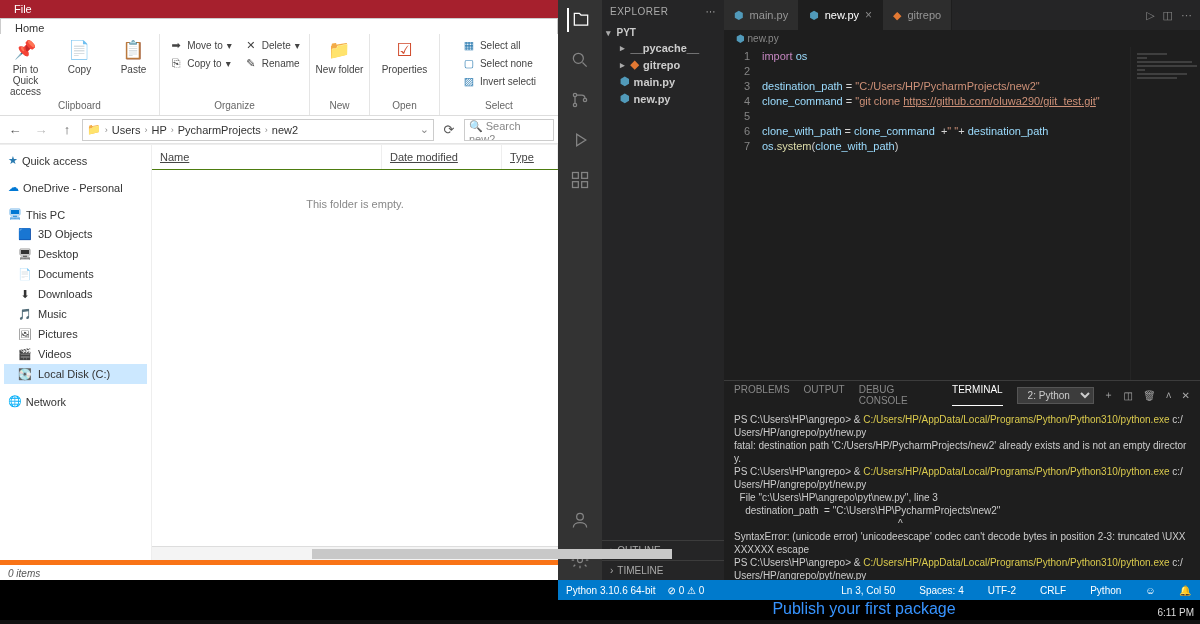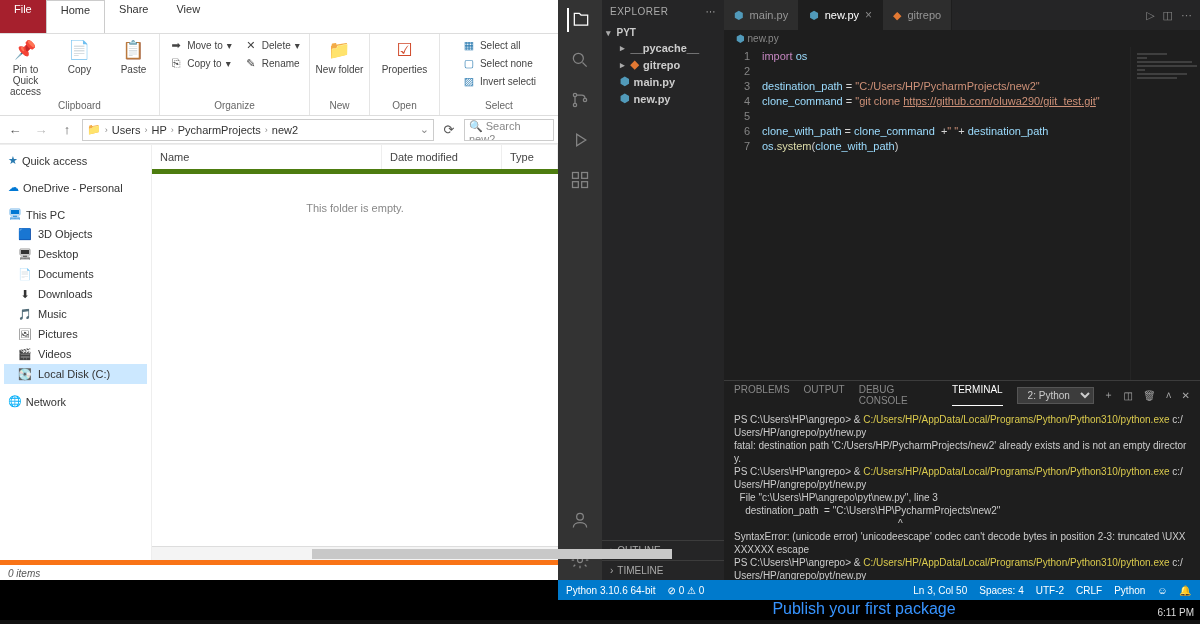--- a/index.html
+++ b/index.html
@@ -1,21 +1,21 @@
 <!DOCTYPE html>
 <html><head>
 <meta charset="utf-8">
 <style>
 * { margin: 0; padding: 0; box-sizing: border-box; font-family: "Segoe UI", Arial, sans-serif; }
 body { width: 1200px; height: 624px; background: #000; overflow: hidden; position: relative; }
 .split { display: flex; height: 580px; }
 
 
 .fe { width: 558px; background: #fff; display: flex; flex-direction: column; font-size: 11px; color: #333; }
-.fe-tabs { display: flex; height: 34px; background: #fff; border-bottom: 1px solid #ddd; }
+.fe-tabs { display: flex; height: 34px; background: #fff; border-bottom: 1px solid #ddd; flex-direction: column; }
 .fe-tab { padding: 3px 14px; font-size: 11px; cursor: pointer; }
 .fe-tab.file { background: #a6202d; color: #fff; }
 .fe-tab.active { background: #fff; border-top: 1px solid #ccc; border-left: 1px solid #ccc; border-right: 1px solid #ccc; }
 .fe-ribbon { height: 82px; background: #fff; border-bottom: 1px solid #ddd; display: flex; }
 .rgroup { display: flex; flex-direction: column; align-items: center; border-right: 1px solid #e5e5e5; padding: 2px 4px; justify-content: space-between; }
 .rgroup-items { display: flex; align-items: flex-start; gap: 4px; }
 .rbtn-lg { display: flex; flex-direction: column; align-items: center; width: 50px; font-size: 10px; text-align: center; cursor: pointer; color: #444; }
 .rbtn-lg .ic { width: 28px; height: 28px; display: flex; align-items: center; justify-content: center; font-size: 18px; color: #888; }
 .rbtn-sm { display: flex; align-items: center; gap: 4px; font-size: 10px; padding: 2px 4px; cursor: pointer; color: #444; white-space: nowrap; }
 .rbtn-sm .ic { width: 14px; height: 14px; display: inline-flex; align-items: center; justify-content: center; font-size: 11px; }
@@ -30,21 +30,21 @@
 .searchbox { width: 90px; border: 1px solid #ccc; height: 22px; font-size: 11px; padding: 0 4px; color: #888; overflow: hidden; }
 
 .fe-body { flex: 1; display: flex; border-top: 1px solid #eee; }
 .fe-nav { width: 152px; border-right: 1px solid #eee; padding: 6px 4px; font-size: 11px; overflow: hidden; }
 .nav-item { display: flex; align-items: center; gap: 6px; padding: 3px 6px 3px 14px; cursor: pointer; white-space: nowrap; }
 .nav-item.sel { background: #cce8ff; }
 .nav-item .nic { width: 14px; height: 14px; display: inline-flex; align-items: center; justify-content: center; font-size: 11px; }
 .nav-head { padding: 3px 6px 3px 4px; display: flex; align-items: center; gap: 4px; }
 
 .fe-main { flex: 1; display: flex; flex-direction: column; }
-.fe-cols { display: flex; border-bottom: 5px solid #4d7c0f; font-size: 11px; color: #444; }
+.fe-cols { display: flex; border-bottom: 1px solid #4d7c0f; font-size: 11px; color: #444; text-decoration: underline; }
 .fe-col { padding: 6px 8px; border-right: 1px solid #eee; }
 .fe-empty { flex: 1; display: flex; align-items: flex-start; justify-content: center; color: #888; font-size: 11px; padding-top: 28px; }
 .fe-status { height: 20px; border-top: 5px solid #f97316; font-size: 10px; padding: 3px 8px; color: #555; font-style: italic; }
 .fe-scroll { height: 14px; background: #f4f4f4; border-top: 1px solid #ddd; position: relative; }
 .fe-scroll-thumb { position: absolute; left: 160px; top: 2px; height: 10px; width: 360px; background: #c8c8c8; }
 
 
 .vs { flex: 1; background: #1e1e1e; color: #ccc; display: flex; font-size: 11px; }
 .vs-act { width: 44px; background: #333333; display: flex; flex-direction: column; align-items: center; padding-top: 8px; gap: 16px; }
 .vs-act-ic { width: 24px; height: 24px; color: #858585; display: flex; align-items: center; justify-content: center; cursor: pointer; }
@@ -87,21 +87,21 @@
 .vs-panel { height: 200px; background: #1e1e1e; border-top: 1px solid #3c3c3c; display: flex; flex-direction: column; }
 .vs-panel-tabs { display: flex; align-items: center; height: 28px; padding: 0 10px; gap: 14px; font-size: 10px; color: #888; }
 .vs-panel-tab { cursor: pointer; }
 .vs-panel-tab.active { color: #fff; border-bottom: 1px solid #fff; padding-bottom: 3px; }
 .vs-panel-right { margin-left: auto; display: flex; align-items: center; gap: 10px; color: #aaa; }
 .term-select { background: #3c3c3c; color: #ccc; border: 1px solid #555; font-size: 10px; padding: 1px 6px; }
 .vs-term { flex: 1; font-family: Consolas, monospace; font-size: 10px; color: #ccc; padding: 4px 10px; overflow: hidden; line-height: 13px; white-space: pre-wrap; word-break: break-all; }
 .vs-term .path { color: #daca4d; }
 
 .vs-status { height: 20px; background: #007acc; color: #fff; font-size: 10px; display: flex; align-items: center; padding: 0 8px; gap: 12px; }
-.vs-status .right { margin-left: auto; display: flex; gap: 12px; }
+.vs-status .right { margin-left: auto; display: flex; gap: 24px; }
 .vs-status-wrap { position: absolute; left: 558px; right: 0; bottom: 24px; }
 
 .pub-hint { position: absolute; left: 528px; right: 0; bottom: 6px; height: 18px; color: #3794ff; font-size: 16px; text-align: center; }
 
 .taskbar { position: absolute; left: 0; right: 0; bottom: 0; height: 4px; background: #111; }
 .clock { position: absolute; right: 6px; bottom: 6px; color: #ddd; font-size: 10px; }
 
 svg { display: block; }
 </style>
 </head>

